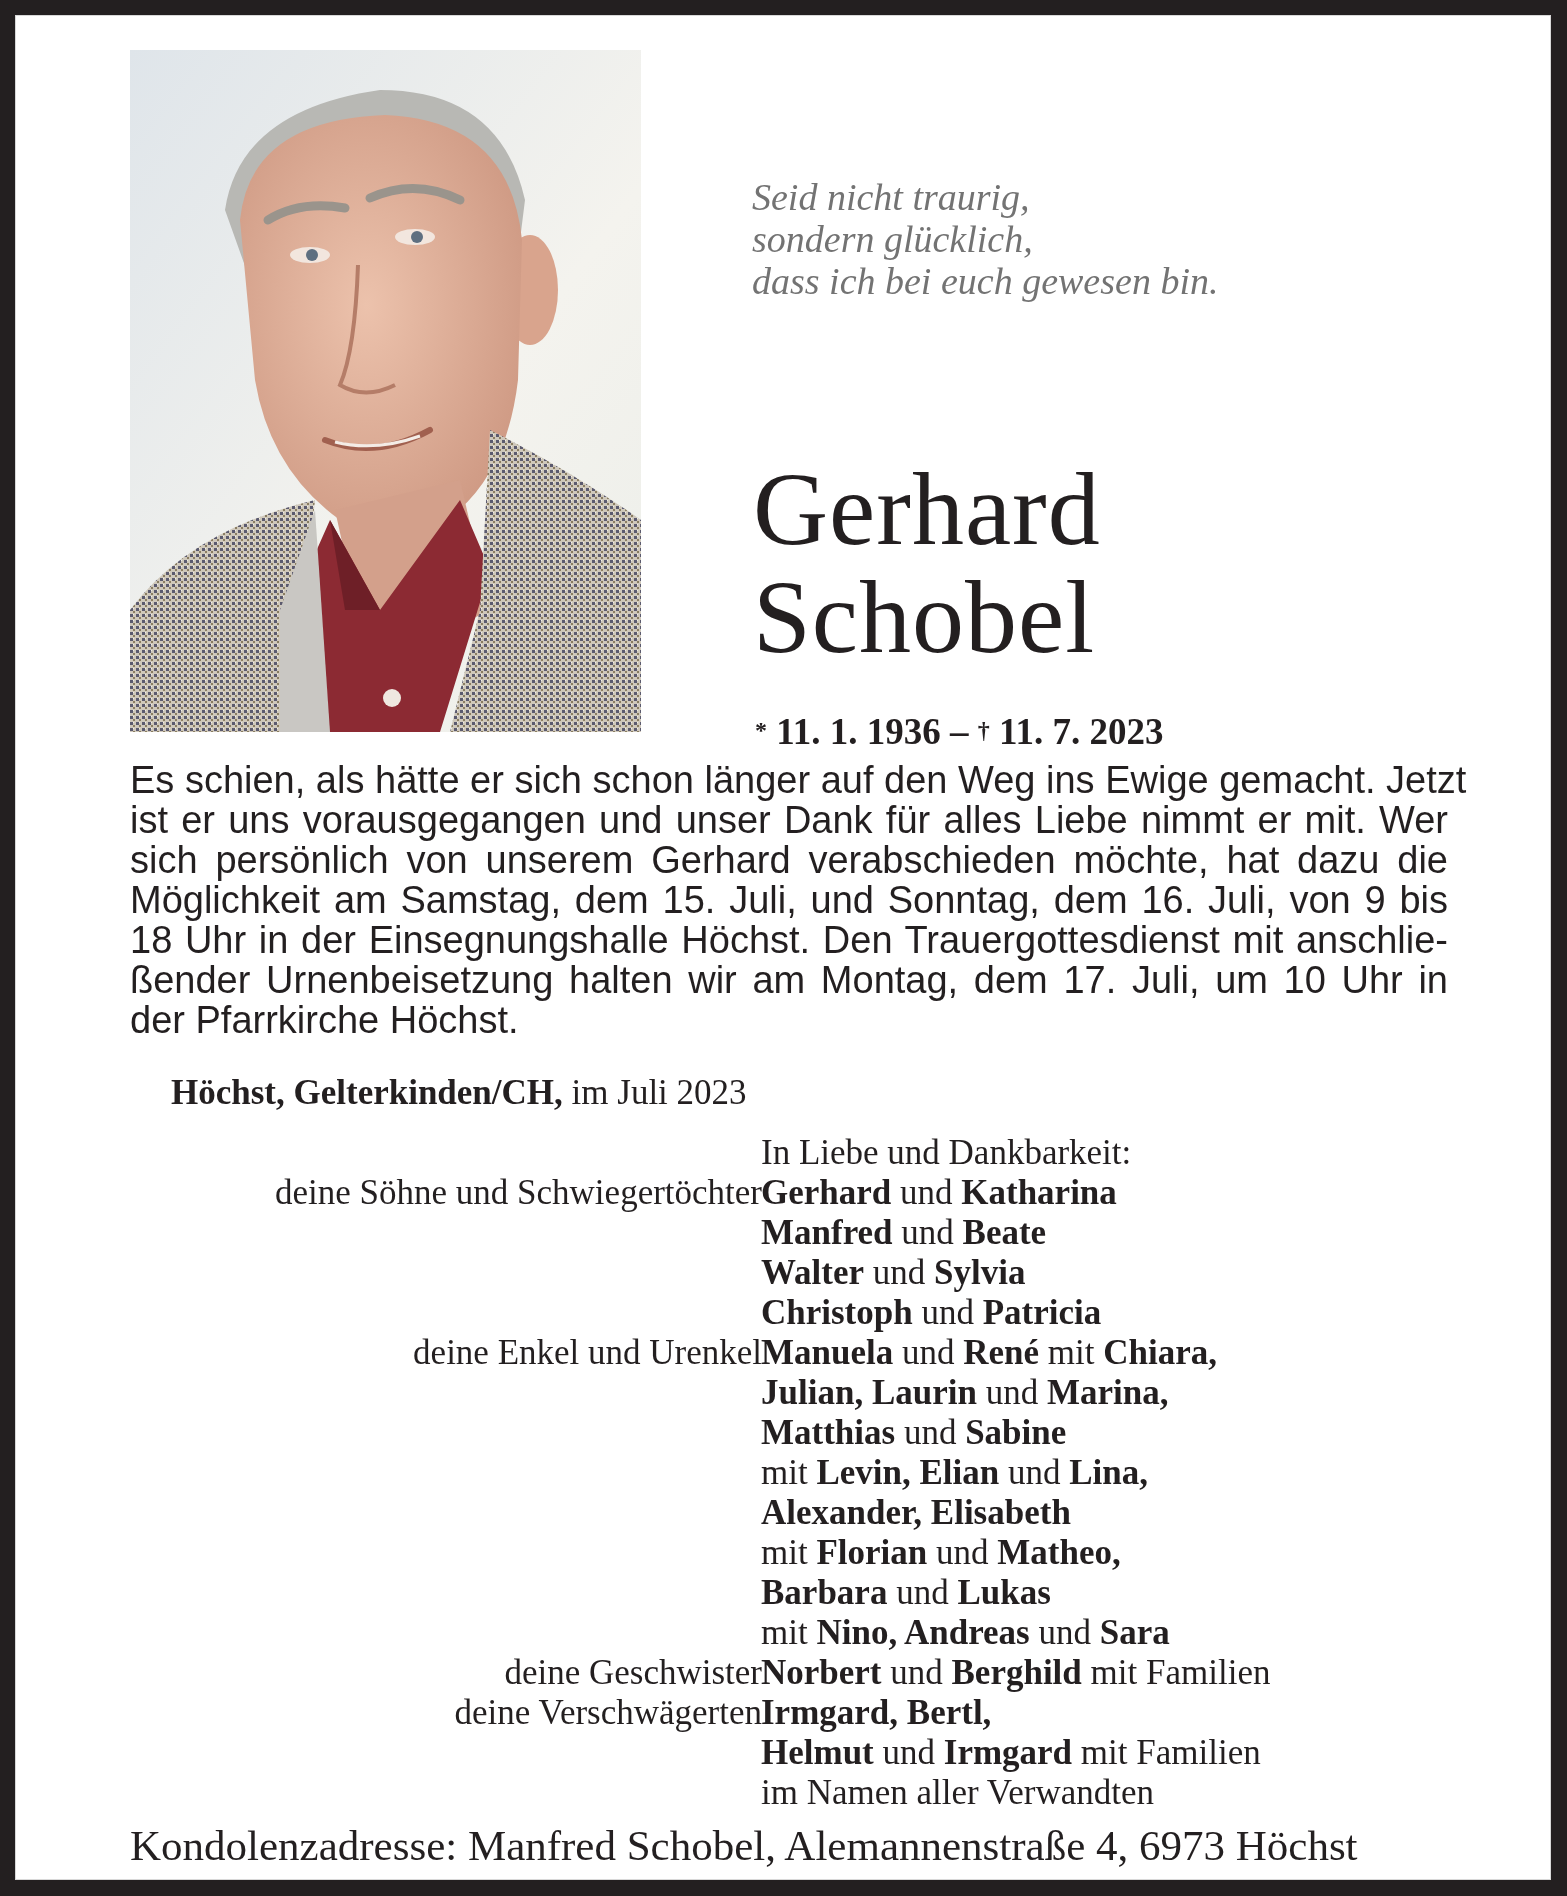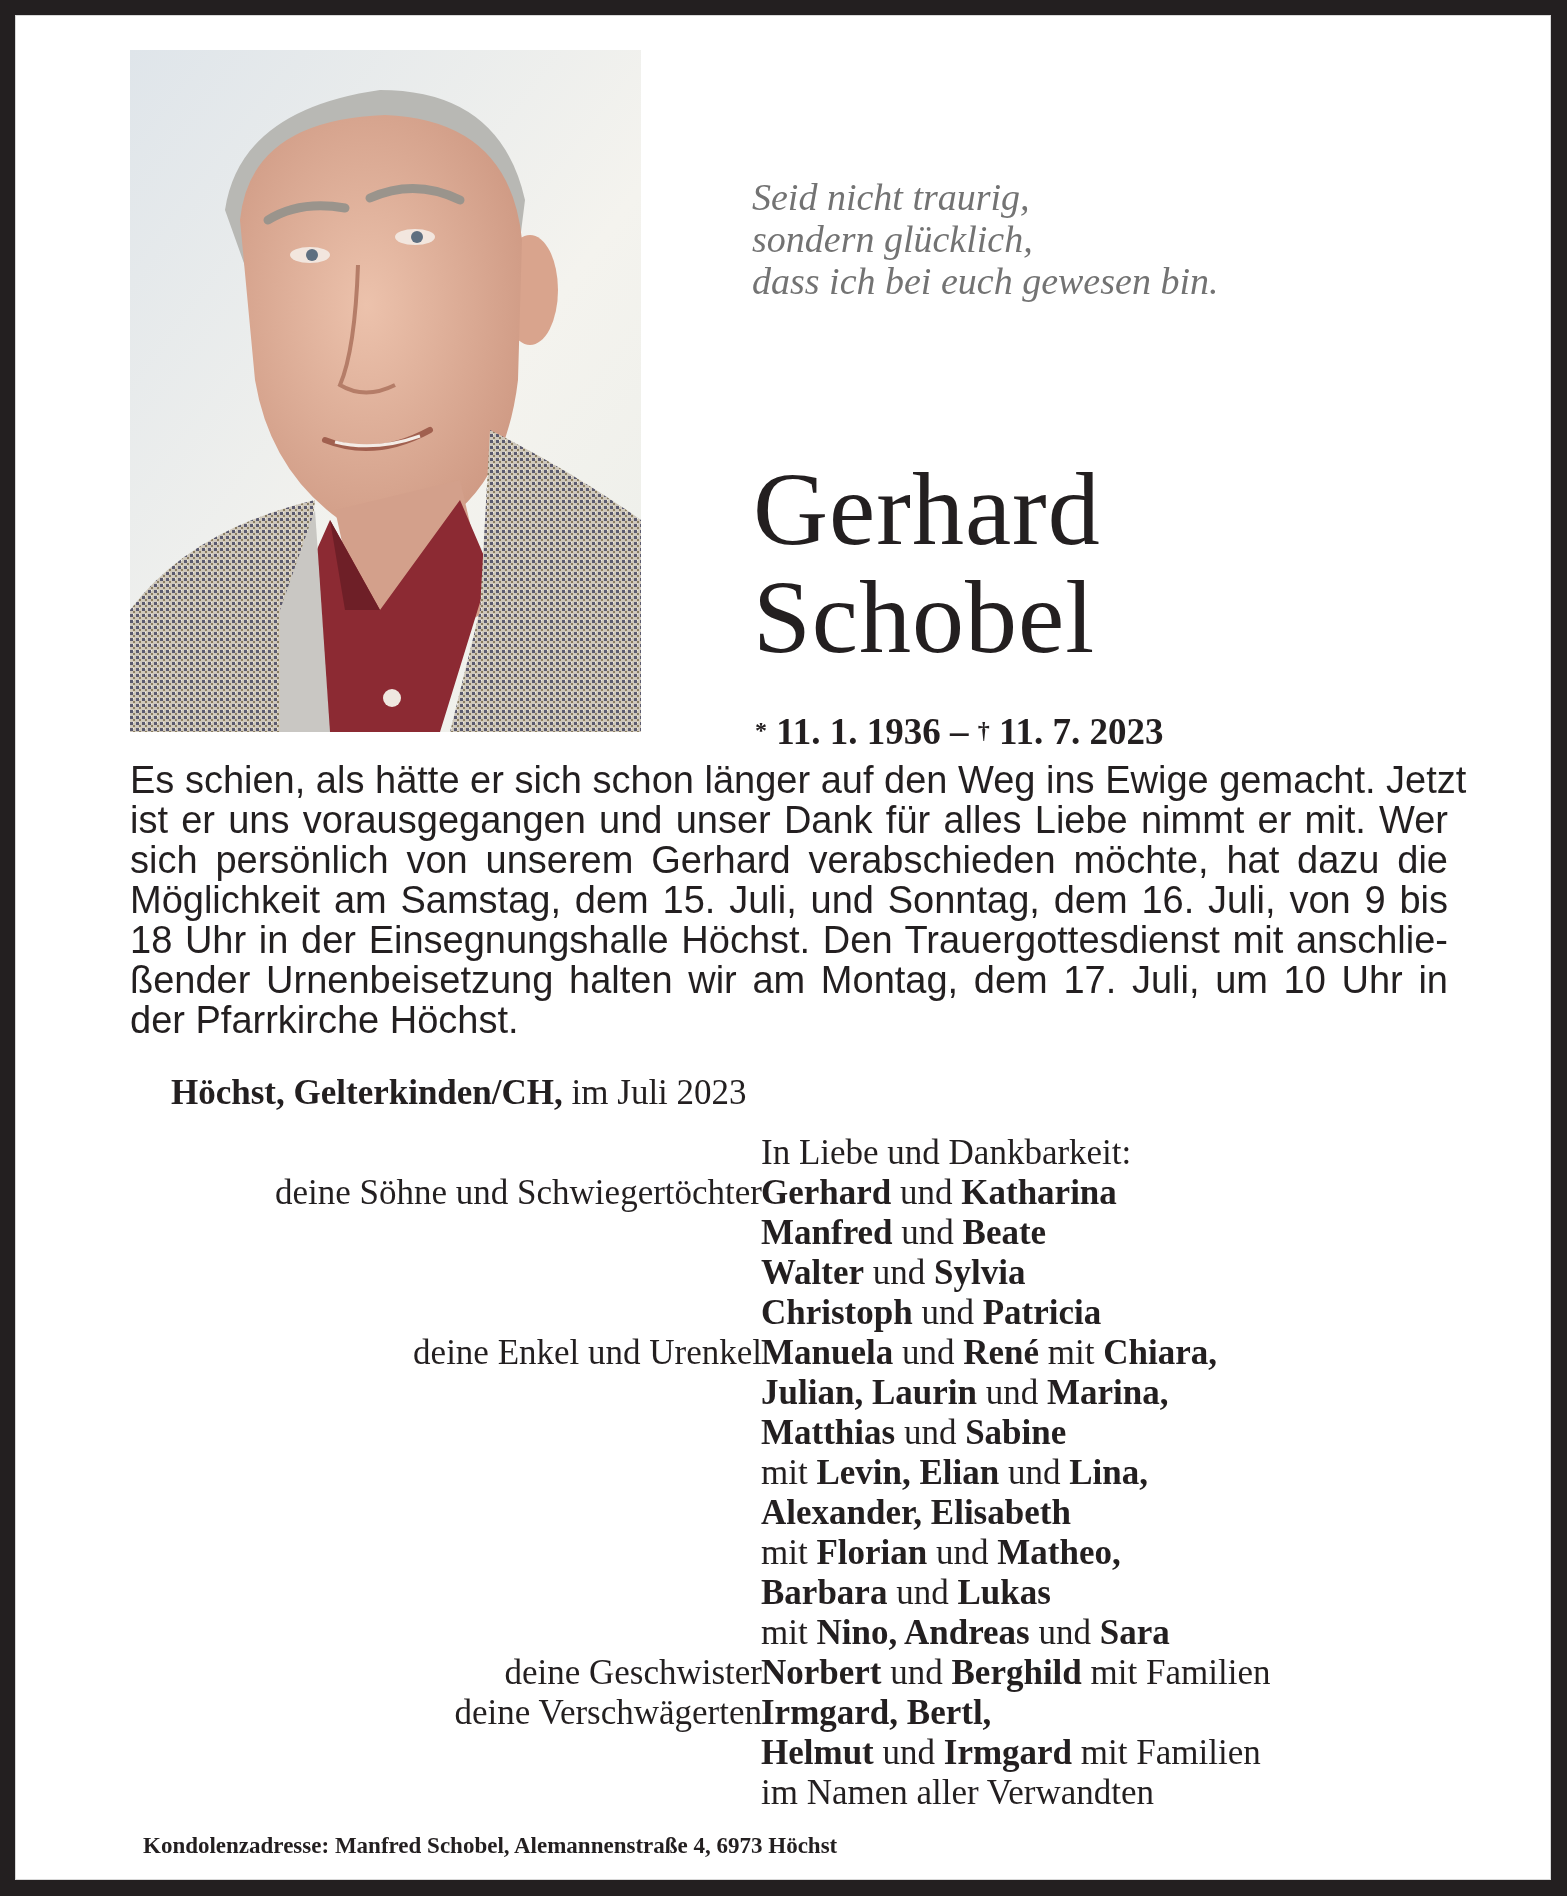--- a/index.html
+++ b/index.html
@@ -95,25 +95,24 @@
   .fam-row { position: relative; height: 40px; white-space: nowrap; }
   .fam-label {
     position: absolute; right: 796px; top: 0;
     text-align: right;
   }
   .fam-names { position: absolute; left: 739px; top: 0; }
   .fam-names b { font-weight: bold; }
 
   .condolence {
     position: absolute;
-    left: 128px; top: 1811px;
-    font-family: "Liberation Serif", "DejaVu Serif", serif;
-    font-size: 23px; line-height: 40px;
+    left: 115px; top: 1811px;
+    font-family: "Liberation Serif", "DejaVu Serif", serif;
+    font-size: 43px; line-height: 40px;
     white-space: nowrap;
-    font-weight: bold;
   }
 </style>
 </head>
 <body>
 
 <div class="sheet">
 
   <div class="photo">
     <svg viewBox="0 0 511 682" preserveAspectRatio="none">
       <defs>

